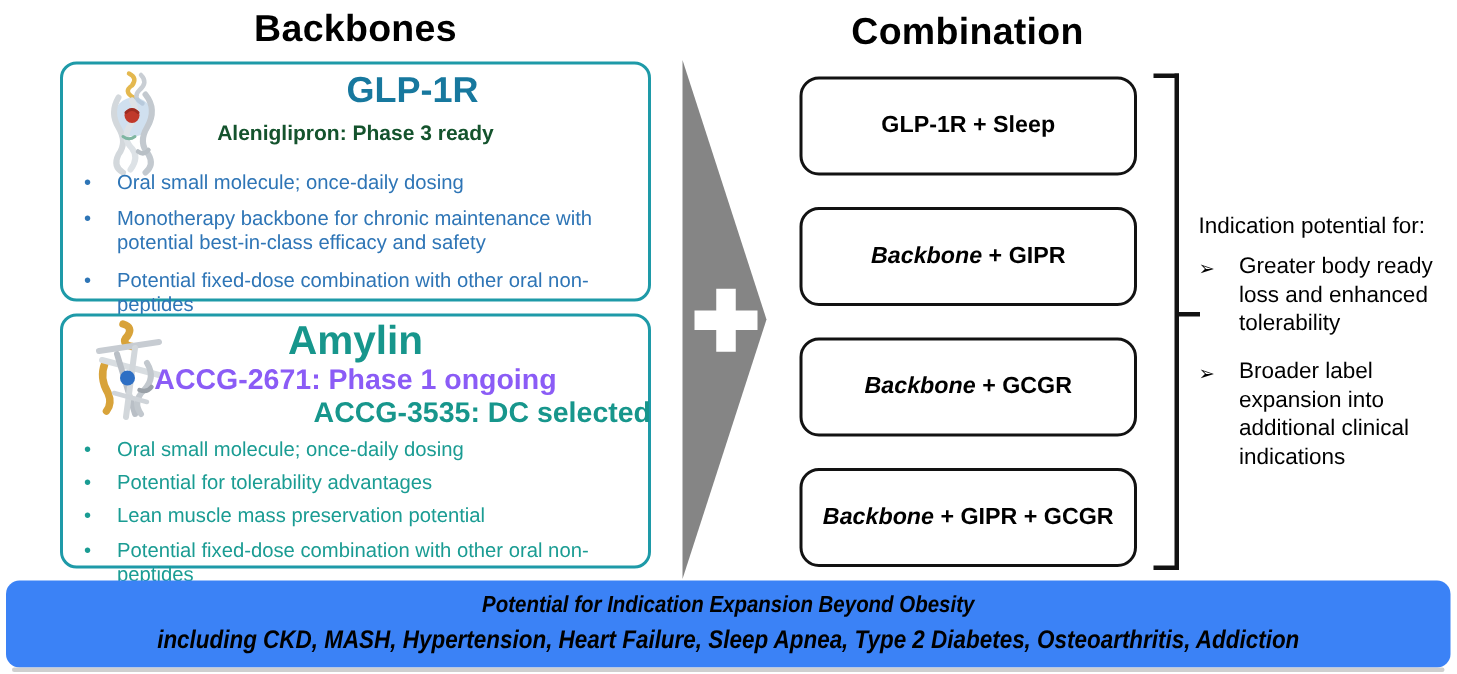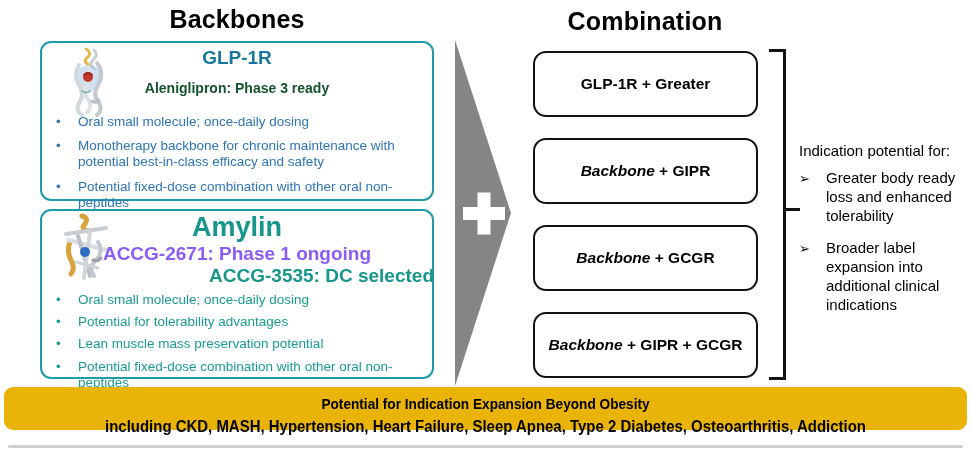--- a/index.html
+++ b/index.html
@@ -13,21 +13,21 @@
 
   .backbone-box{position:absolute;left:40px;width:394px;border:2.5px solid #1E9AA8;border-radius:11px;background:#fff;box-sizing:border-box;}
   #glp-box{top:41px;height:160px;}
   #amylin-box{top:209px;height:170px;}
 
   .protein-icon{position:absolute;}
   #glp-protein{left:64px;top:45px;}
   #amylin-protein{left:56px;top:212px;}
 
   .box-title{position:absolute;left:40px;width:394px;text-align:center;font-weight:bold;}
-  #glp-title{top:47px;font-size:19px;color:#17789E;}
+  #glp-title{top:47px;font-size:24px;color:#17789E;padding-left:38px;}
   #glp-subtitle{top:80px;font-size:14px;color:#14532d;}
   #amylin-title{top:212px;font-size:27px;color:#17968C;}
   #amylin-sub1{top:243px;font-size:19px;color:#8b5cf6;}
   #amylin-sub2{top:265px;font-size:19px;color:#17968C;text-align:right;}
 
   .bullet-list{position:absolute;left:54px;width:374px;display:flex;flex-direction:column;}
   #glp-bullets{top:114px;gap:8px;color:#2E75B6;}
   #amylin-bullets{top:292px;gap:6px;color:#1A9C93;}
   .bullet-row{display:flex;font-size:13.5px;line-height:1.2;}
   .bullet-dot{width:22px;flex:0 0 22px;text-align:left;padding-left:2px;}
@@ -49,22 +49,22 @@
   #bracket-top{left:769px;top:49px;width:17px;height:3px;}
   #bracket-bottom{left:769px;top:377px;width:17px;height:3px;}
   #bracket-mid{left:786px;top:208px;width:14px;height:3px;}
 
   .right-panel{position:absolute;left:799px;top:142px;width:170px;color:#000;}
   .right-intro{font-size:15px;margin-bottom:9px;}
   .right-item{display:flex;font-size:15px;line-height:19px;margin-bottom:13px;}
   .right-arrow{width:27px;flex:0 0 27px;font-size:13px;padding-top:1px;}
 
   .banner{
-    position:absolute;left:4px;top:387px;width:963px;height:43px;
-    background:#eab308;border-radius:9px;text-align:center;color:#000;
+    position:absolute;left:4px;top:387px;width:963px;height:58px;
+    background:#3b82f6;border-radius:9px;text-align:center;color:#000;font-style:italic;
   }
   .banner-line{font-weight:bold;white-space:nowrap;transform:scaleX(0.88);transform-origin:50% 50%;}
   #banner-line1{font-size:15.5px;margin-top:8px;}
   #banner-line2{font-size:17px;margin-top:4px;}
 
   .slide-bottom-edge{position:absolute;left:8px;top:445px;width:955px;height:2.5px;background:#cfcfcf;border-radius:3px;}
 </style>
 </head>
 <body>
 
@@ -143,21 +143,21 @@
   </div>
 
   <svg class="arrow-wrap" width="66" height="352" viewBox="0 0 66 352">
     <polygon points="5,3 61,176 5,349" fill="#858585"></polygon>
     <rect x="13" y="170" width="42" height="13" fill="#ffffff"></rect>
     <rect x="27.5" y="155.5" width="13" height="42" fill="#ffffff"></rect>
   </svg>
 
   <div class="combo-box" id="combo-1">
     <span class="combo-italic"></span>
-      <span class="combo-rest">GLP-1R + Greater</span>
+      <span class="combo-rest">GLP-1R + Sleep</span>
   </div>
   <div class="combo-box" id="combo-2">
     <span class="combo-italic">Backbone</span>
       <span class="combo-rest"> + GIPR</span>
   </div>
   <div class="combo-box" id="combo-3">
     <span class="combo-italic">Backbone</span>
       <span class="combo-rest"> + GCGR</span>
   </div>
   <div class="combo-box" id="combo-4">

